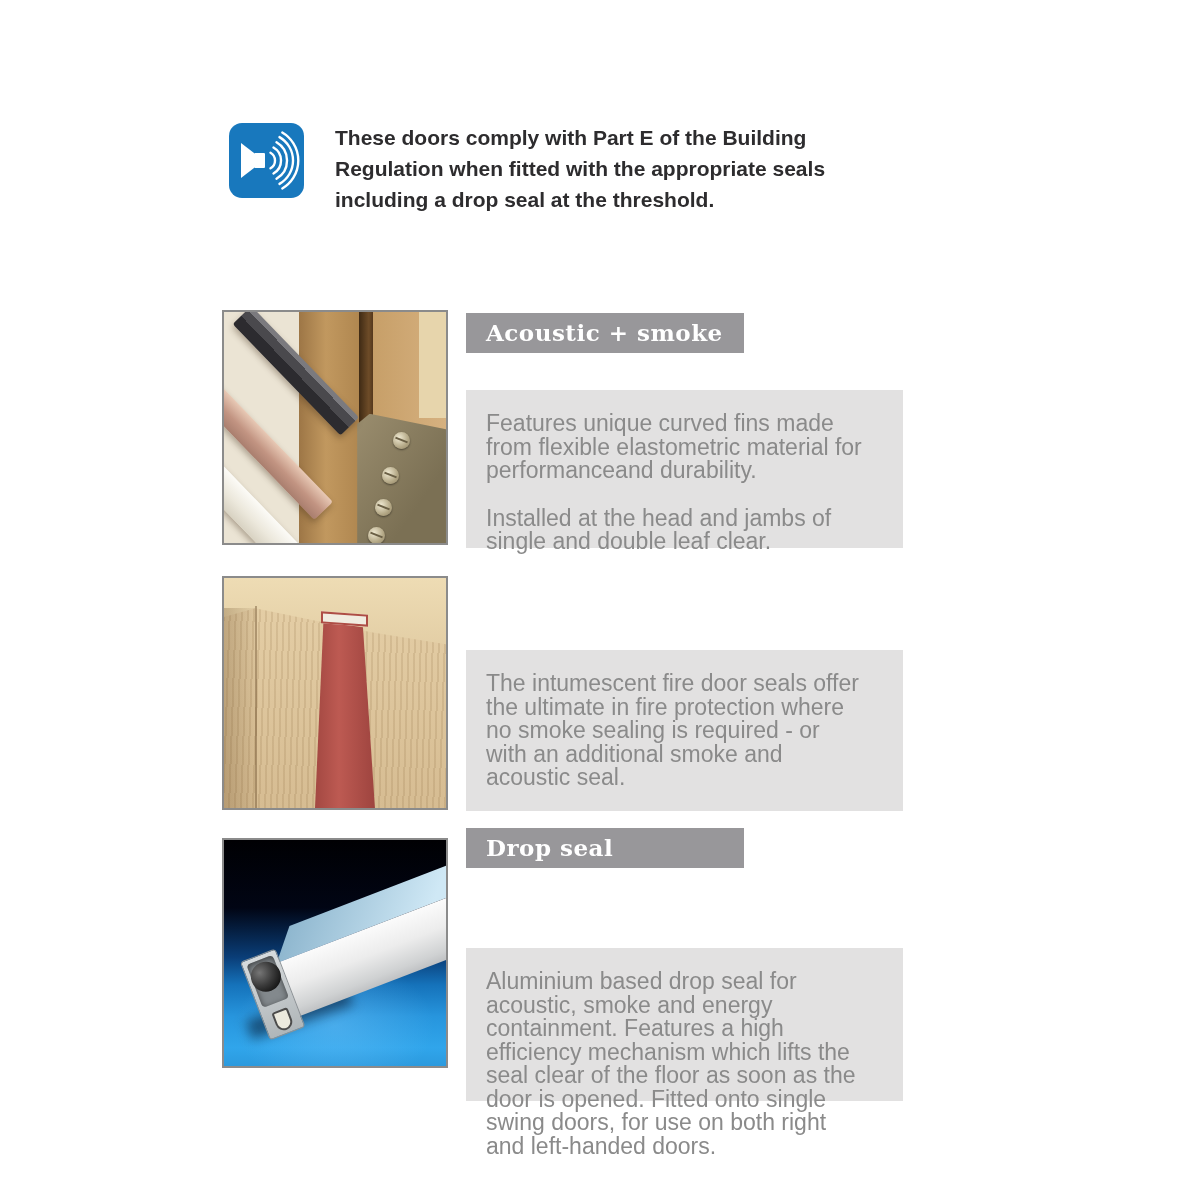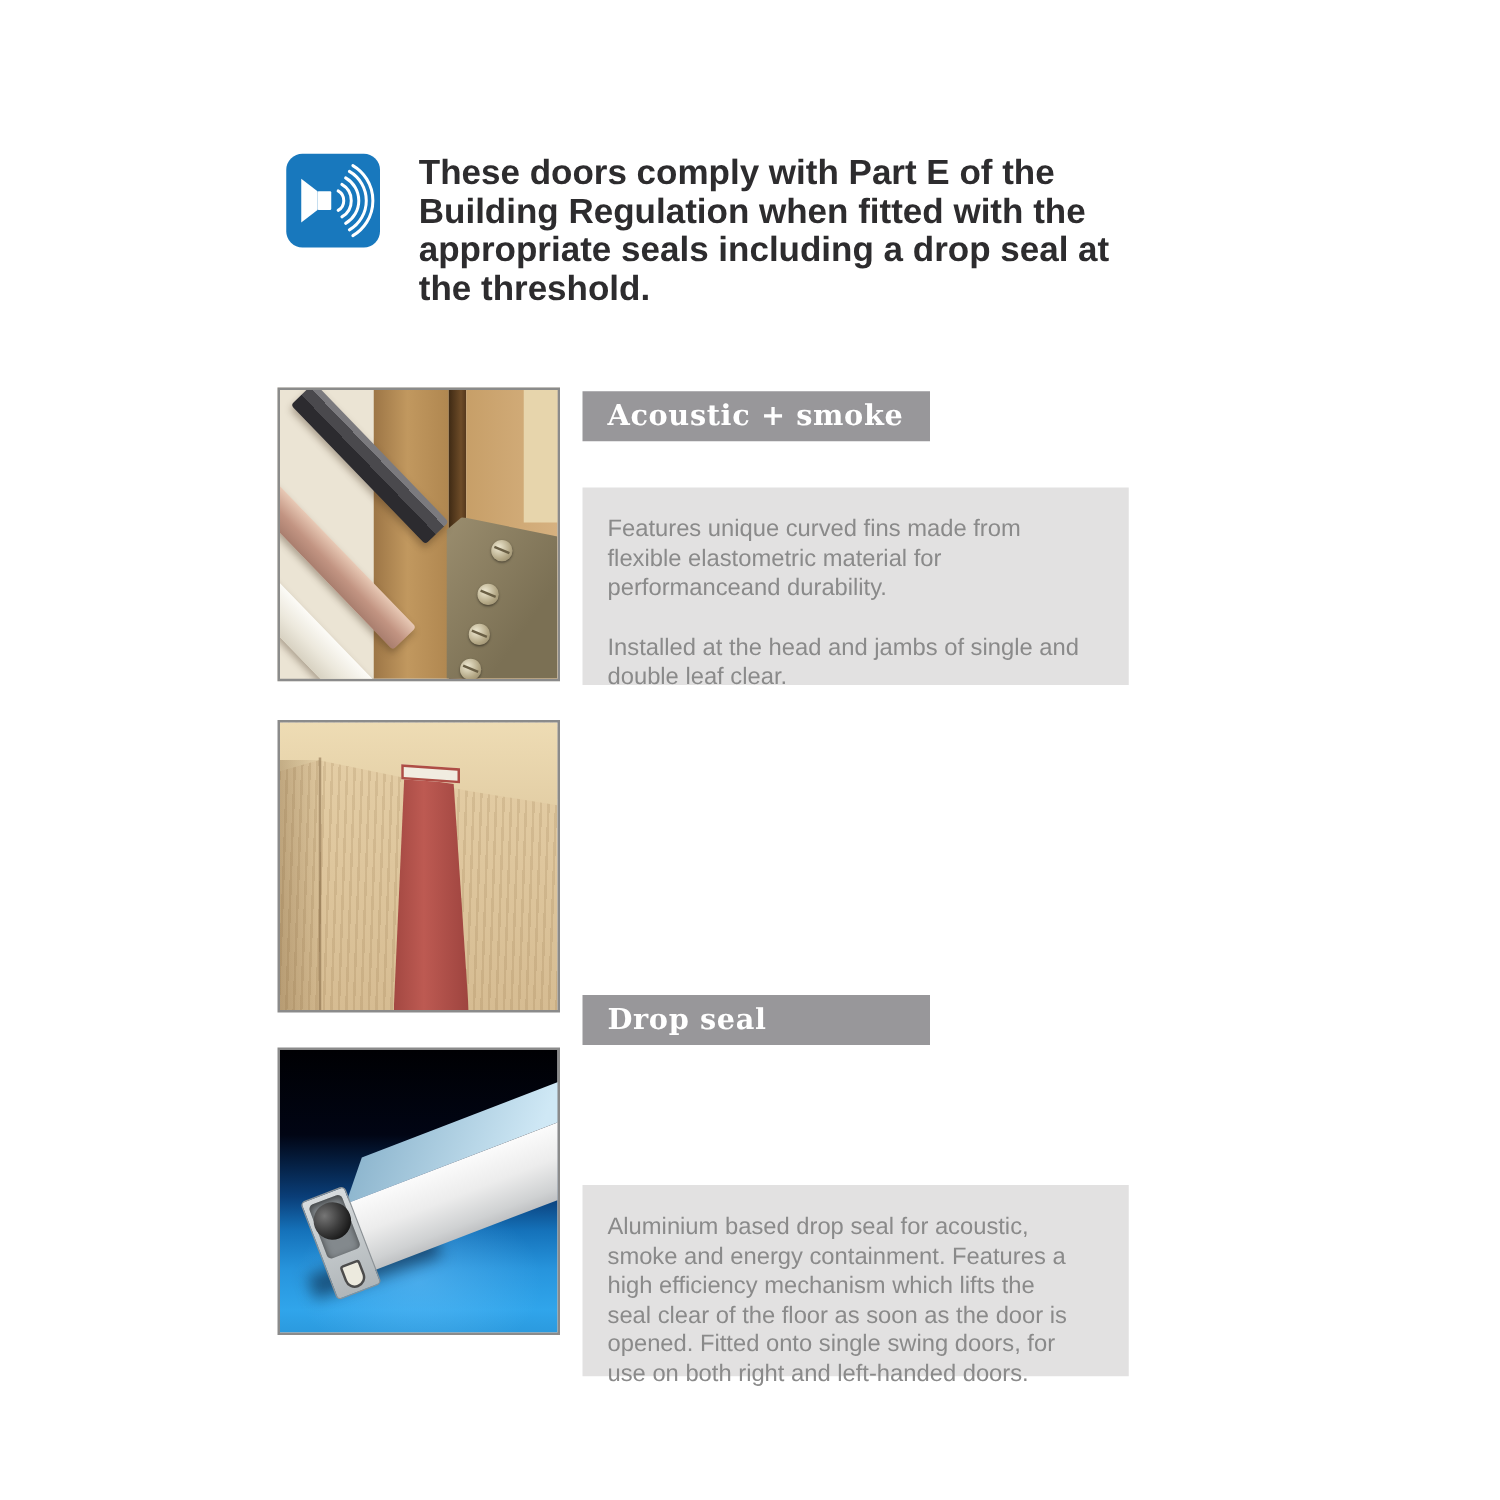--- a/index.html
+++ b/index.html
@@ -4,43 +4,43 @@
 <style>
   html,body{margin:0;padding:0;background:#ffffff;}
   .page{position:relative;width:1200px;height:1200px;background:#ffffff;overflow:hidden;
         font-family:"Liberation Sans",sans-serif;}
 
   
   .intro-icon{position:absolute;left:229px;top:123px;width:75px;height:75px;
               border-radius:13px;background:#1878bd;}
   .intro-icon svg{position:absolute;inset:0;}
   .intro-text{position:absolute;left:335px;top:122px;width:575px;
-              font-size:28px;line-height:31px;font-weight:600;color:#2d2c2e;}
+              font-size:21px;line-height:31px;font-weight:600;color:#2d2c2e;}
 
   
   .photo{position:absolute;left:222px;width:226px;border:2px solid #8b8b8b;
          box-sizing:border-box;overflow:hidden;background:#ddd;}
   .title-bar{position:absolute;left:466px;width:278px;height:40px;background:#98979a;
              color:#ffffff;font-family:"DejaVu Serif",serif;font-weight:bold;
              font-size:23px;line-height:40px;padding-left:20px;box-sizing:border-box;
              letter-spacing:.5px;}
   .body-box{position:absolute;left:466px;width:437px;background:#e2e1e1;
-            color:#8a8a8a;font-size:19px;line-height:23.5px;
+            color:#8a8a8a;font-size:23px;line-height:23.5px;
             padding:22px 0 0 20px;box-sizing:border-box;}
   .body-box p{margin:0 0 24px 0;width:378px;}
 
   
   .s1-photo{top:310px;height:235px;}
   .s1-bar{top:313px;}
   .s1-body{top:390px;height:158px;}
   .s2-photo{top:576px;height:234px;}
   .s2-bar{top:578px;}
   .s2-body{top:650px;height:161px;}
   .s3-photo{top:838px;height:230px;}
-  .s3-bar{top:796px;}
+  .s3-bar{top:828px;}
   .s3-body{top:948px;height:153px;}
 
   
   .p1{background:#ebe4d4;}
   .p1 div{position:absolute;}
   .p1 .wood-door{left:34%;top:0;width:27%;height:100%;
      background:linear-gradient(90deg,#9d7646,#c1985f 45%,#b08750);}
   .p1 .wood-gap{left:61%;top:0;width:6%;height:100%;
      background:linear-gradient(90deg,#3f2a14,#6e4c28 70%,#55381c);}
   .p1 .wood-right{left:67%;top:0;width:33%;height:100%;
@@ -149,20 +149,23 @@
     <p>Installed at the head and jambs of single and double leaf clear.</p>
   </div>
 
   <div class="photo s2-photo p2">
     <div class="topface"></div>
     <div class="sideface"></div>
     <div class="corner"></div>
     <div class="redstrip"></div>
     <div class="redtop"></div>
   </div>
+  <div class="body-box s2-body">
+    <p>The intumescent fire door seals offer the ultimate in fire protection where no smoke sealing is required - or with an additional smoke and acoustic seal.</p>
+  </div>
 
   <div class="photo s3-photo p3">
     <div class="shadow"></div>
     <div class="bar-group">
       <div class="bar-top"></div>
       <div class="bar-front"></div>
       <div class="endcap">
         <div class="cavity"></div>
         <div class="bulb"></div>
         <div class="foot"></div>

